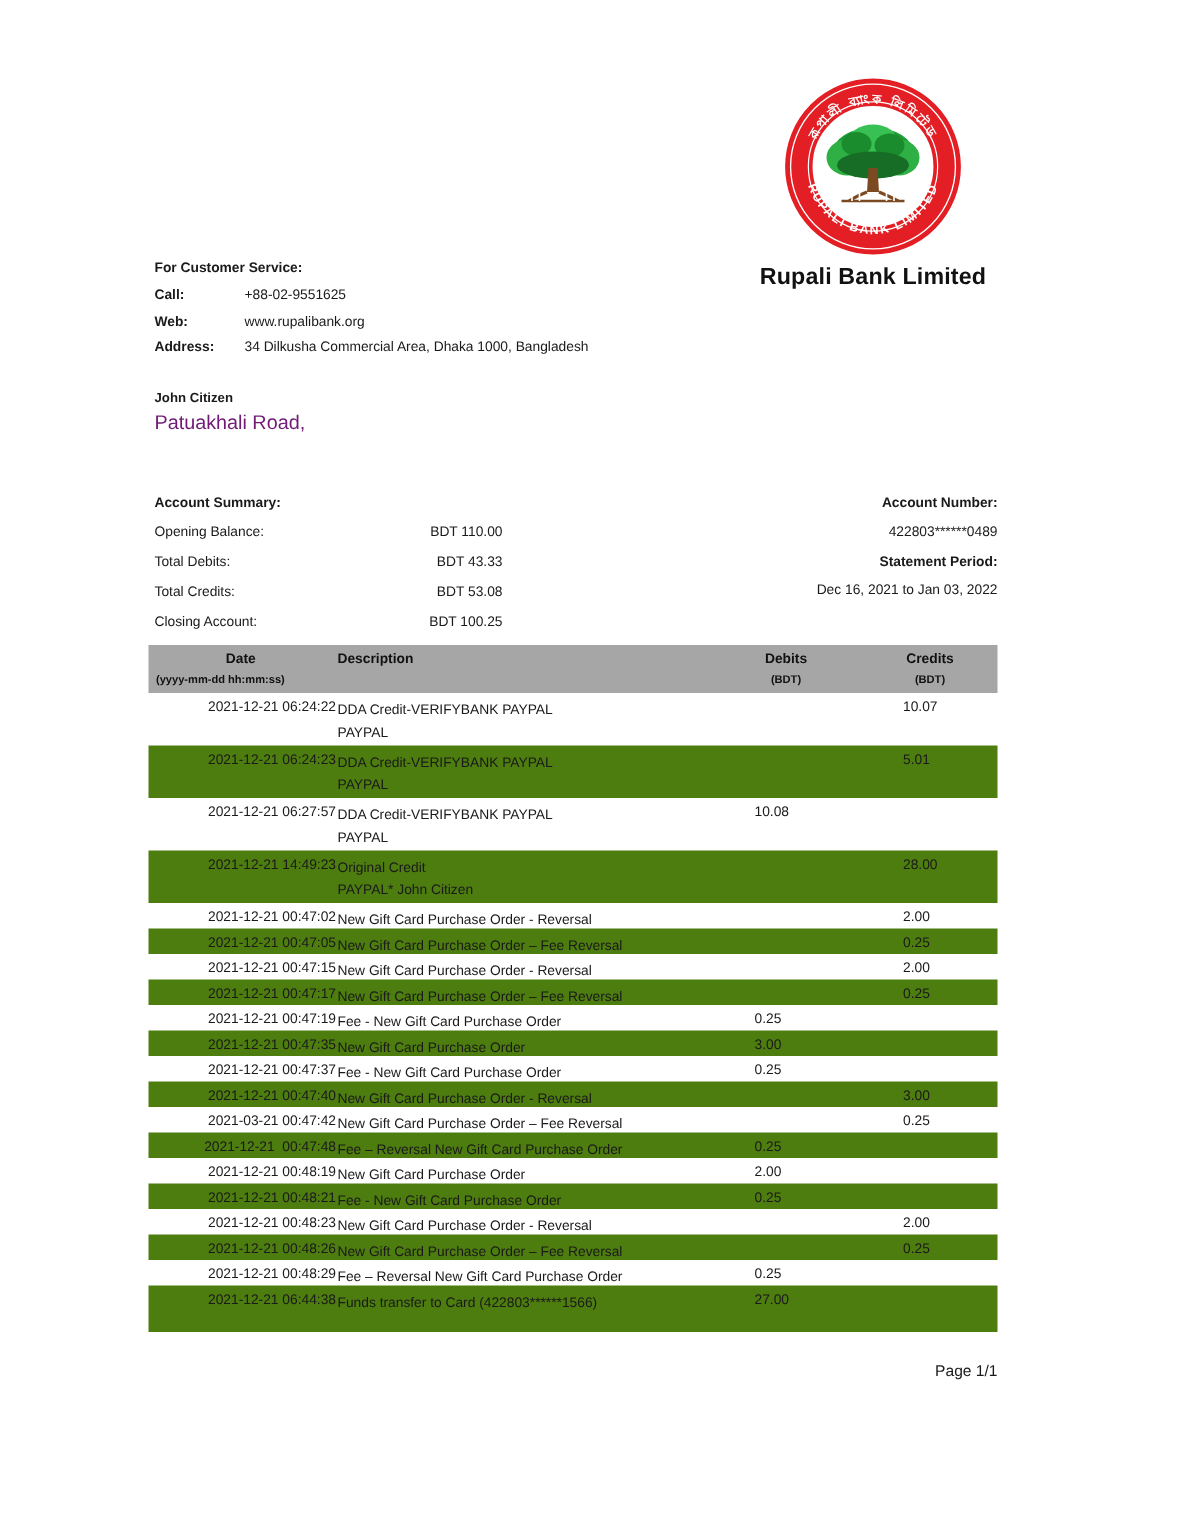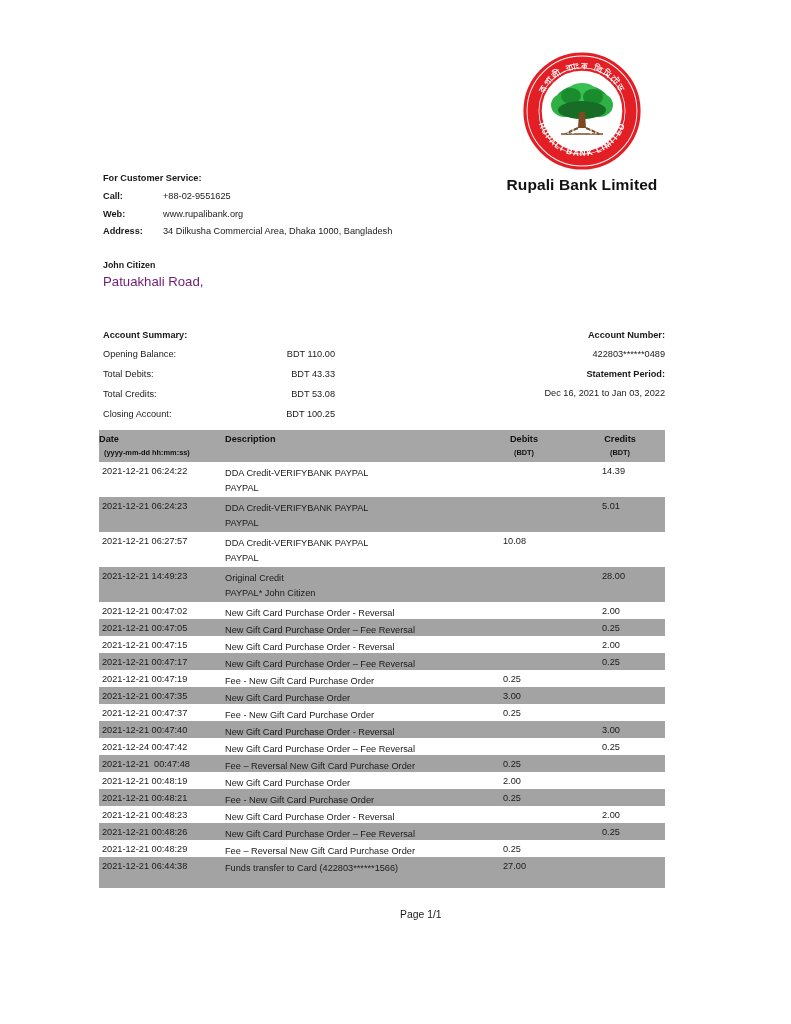--- a/index.html
+++ b/index.html
@@ -158,42 +158,43 @@
     font-size: 9.2px;
     font-weight: bold;
     color: #111111;
   }
   .th-sub {
     position: absolute;
     font-size: 7.4px;
     font-weight: bold;
     color: #111111;
   }
-  .th-date   { left: 0px;   top: 4px;  width: 123px; text-align: left; }
+  .th-date   { left: 0px;   top: 4px;  width: 123px; text-align: center; }
   .th-datesub{ left: 0px;   top: 18px; width: 123px; text-align: left; padding-left: 5px; box-sizing: border-box;}
   .th-desc   { left: 126px; top: 4px; }
   .th-deb    { left: 370px; top: 4px;  width: 110px; text-align: center; }
   .th-debsub { left: 370px; top: 18px; width: 110px; text-align: center; }
   .th-cre    { left: 476px; top: 4px;  width: 90px;  text-align: center; }
   .th-cresub { left: 476px; top: 18px; width: 90px;  text-align: center; }
 
   .txn-row {
     position: relative;
     background: #ffffff;
     box-sizing: border-box;
   }
-  .txn-row.alt { background: #a3a3a3; }
+  .txn-row.alt { background: #4d7c0f; }
 
   .txn-row .c-date {
     position: absolute;
     left: 3px;
     top: 4px;
     width: 122px;
     font-size: 9.2px;
     white-space: pre;
+    text-align: right;
   }
   .txn-row .c-desc {
     position: absolute;
     left: 126px;
     top: 4px;
     width: 240px;
     font-size: 9.2px;
     line-height: 1.55;
   }
   .txn-row .c-desc2 {
@@ -218,21 +219,21 @@
   .txn-row.r1 { height: 17px; }
   .txn-row.r2 { height: 35px; }
   .txn-row.rlast { height: 31px; }
 
   
   .footer {
     position: absolute;
     left: 400px;
     top: 909px;
     width: 265px;
-    text-align: left;
+    text-align: right;
     font-size: 10.4px;
     color: #1a1a1a;
   }
 </style>
 </head>
 <body>
 
 <div class="page">
 
   <div class="logo-block">
@@ -335,21 +336,21 @@
       <div class="th-sub th-debsub">(BDT)</div>
       <div class="th th-cre">Credits</div>
       <div class="th-sub th-cresub">(BDT)</div>
     </div>
 
     <div id="txn-body">
         <div class="txn-row r2">
           <div class="c-date">2021-12-21 06:24:22</div>
           <div class="c-desc">DDA Credit-VERIFYBANK PAYPAL</div>
           <div class="c-desc2">PAYPAL</div>
-          <div class="c-cre">14.39</div>
+          <div class="c-cre">10.07</div>
         </div>
         <div class="txn-row alt r2">
           <div class="c-date">2021-12-21 06:24:23</div>
           <div class="c-desc">DDA Credit-VERIFYBANK PAYPAL</div>
           <div class="c-desc2">PAYPAL</div>
           <div class="c-cre">5.01</div>
         </div>
         <div class="txn-row r2">
           <div class="c-date">2021-12-21 06:27:57</div>
           <div class="c-desc">DDA Credit-VERIFYBANK PAYPAL</div>
@@ -396,21 +397,21 @@
           <div class="c-date">2021-12-21 00:47:37</div>
           <div class="c-desc">Fee - New Gift Card Purchase Order</div>
           <div class="c-deb">0.25</div>
         </div>
         <div class="txn-row alt r1">
           <div class="c-date">2021-12-21 00:47:40</div>
           <div class="c-desc">New Gift Card Purchase Order - Reversal</div>
           <div class="c-cre">3.00</div>
         </div>
         <div class="txn-row r1">
-          <div class="c-date">2021-12-24 00:47:42</div>
+          <div class="c-date">2021-03-21 00:47:42</div>
           <div class="c-desc">New Gift Card Purchase Order – Fee Reversal</div>
           <div class="c-cre">0.25</div>
         </div>
         <div class="txn-row alt r1">
           <div class="c-date">2021-12-21  00:47:48</div>
           <div class="c-desc">Fee – Reversal New Gift Card Purchase Order</div>
           <div class="c-deb">0.25</div>
         </div>
         <div class="txn-row r1">
           <div class="c-date">2021-12-21 00:48:19</div>

